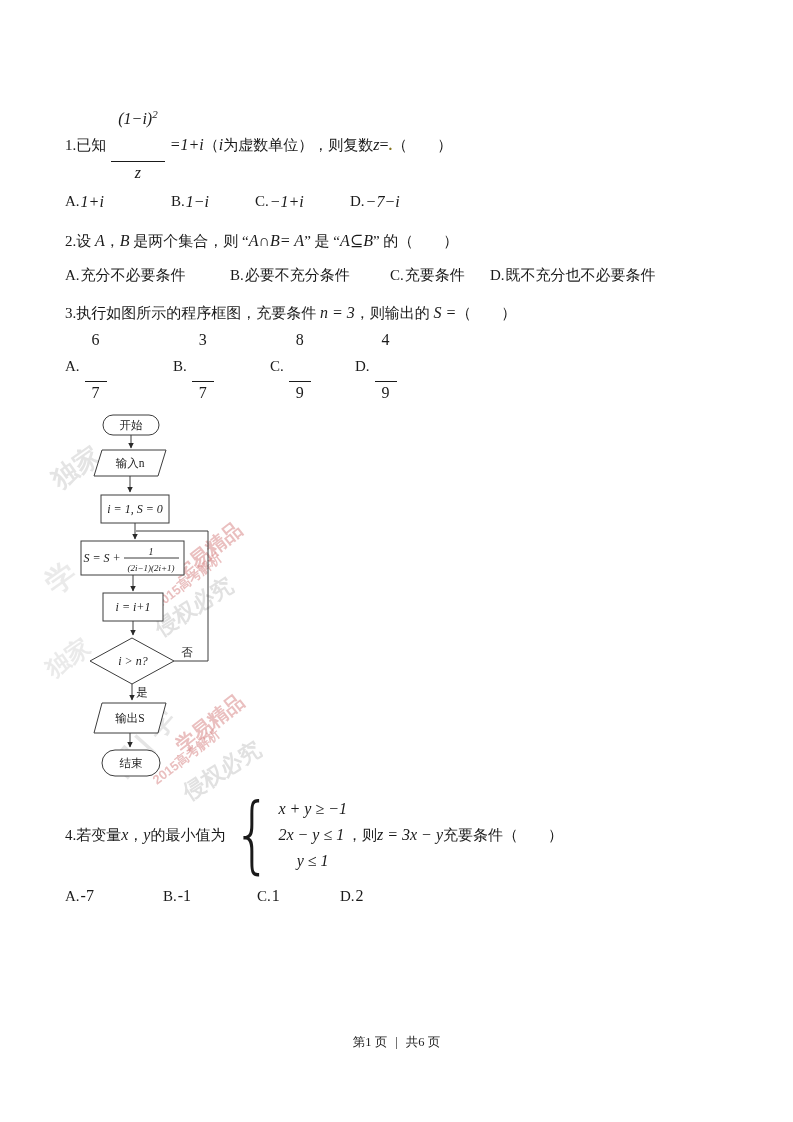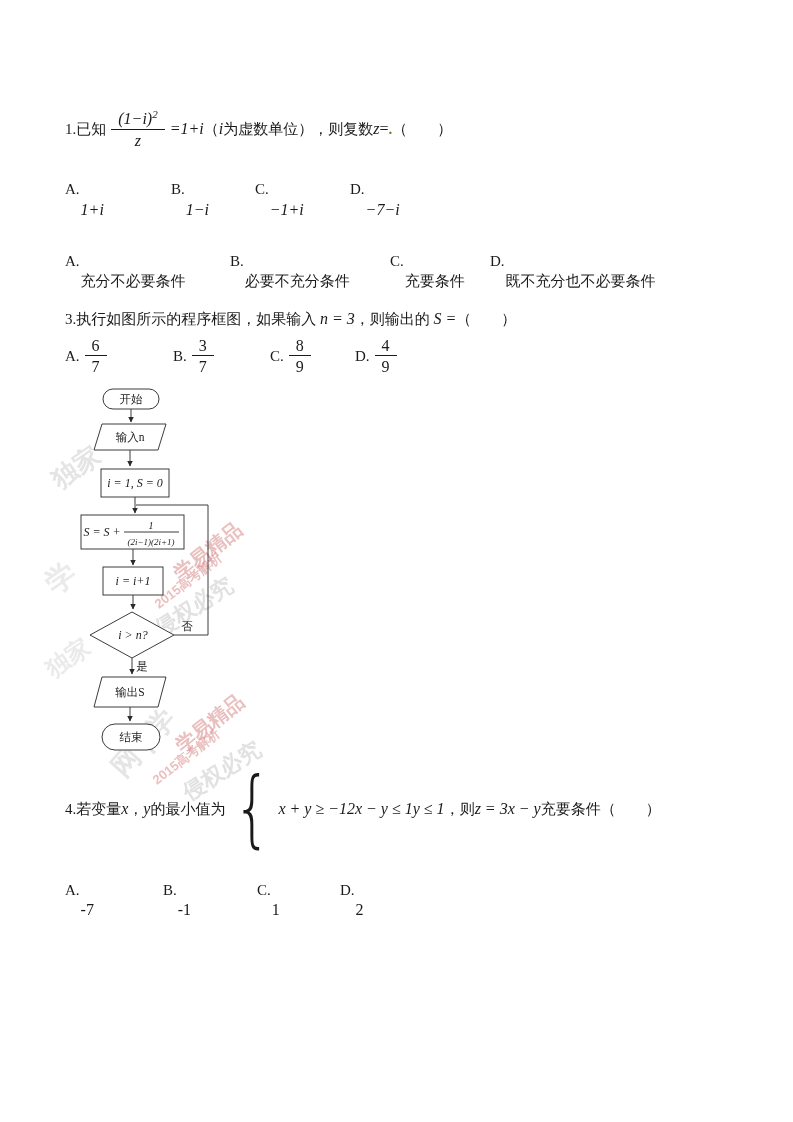--- a/index.html
+++ b/index.html
@@ -26,43 +26,43 @@
     font-size:15.5px;
     font-weight:bold;
     line-height:35px;
   }
   .q{font-size:15px;line-height:1.5;}
   .q-row{display:flex;align-items:center;}
   .m{font-family:"Liberation Serif","DejaVu Serif",serif;font-style:italic;font-size:16px;text-align:center;}
   .mu{font-family:"Liberation Serif","DejaVu Serif",serif;font-style:normal;font-size:16px;}
   .dot-accent{color:#86761f;font-weight:bold;}
   
-  .frac{display:inline-flex;flex-direction:column;align-items:center;vertical-align:middle;margin:0 5px;}
+  .frac{display:inline-flex;flex-direction:column;align-items:center;vertical-align:middle;margin:0 5px;gap:32px;}
   .frac .num{font-size:16px;line-height:1.15;padding:0 7px;text-align:center;}
   .frac .den{border-top:1.3px solid #1a1a1a;align-self:stretch;text-align:center;font-size:16px;line-height:1.25;padding-top:1px;}
   .frac sup{font-size:11px;}
   
   .opts{display:flex;align-items:center;margin-top:13px;font-size:15px;}
   .opt{display:inline-flex;align-items:center;}
-  .opt .val{margin-left:1px;margin-top:40px;}
+  .opt .val{margin-left:1px;}
   .w106{width:106px;} .w84{width:84px;} .w95{width:95px;}
   .w165{width:165px;} .w160{width:160px;} .w100{width:100px;}
   .w108{width:108px;} .w97{width:97px;} .w85{width:85px;}
   .w98{width:98px;} .w94{width:94px;} .w83{width:83px;}
   
   .flowchart-wrap{margin-top:8px;margin-left:10px;position:relative;}
   .fc-line{stroke:#3c3c3c;stroke-width:1;fill:none;}
   .fc-shape{stroke:#3c3c3c;stroke-width:1;fill:#ffffff;}
   .fc-t{font-family:"Liberation Serif","DejaVu Serif",serif;font-size:11.5px;fill:#1a1a1a;text-anchor:middle;}
   .fc-math{font-style:italic;font-size:12px;}
   .fc-small{font-size:9px;font-style:italic;}
   
   .sys-row{display:flex;align-items:center;margin-top:4px;}
   .brace{font-family:"DejaVu Sans",sans-serif;font-size:80px;font-weight:200;line-height:80px;transform:scale(.75,1.05);margin:0 0 0 2px;color:#1a1a1a;}
-  .sys{display:flex;flex-direction:row;font-size:16px;line-height:26px;}
+  .sys{display:flex;flex-direction:column;font-size:16px;line-height:26px;}
   .sys .c-line{font-family:"Liberation Serif","DejaVu Serif",serif;font-style:italic;}
   .sys .c-center{text-align:center;}
   
   .wm{position:absolute;font-weight:bold;pointer-events:none;white-space:nowrap;font-family:"Liberation Sans","DejaVu Sans",sans-serif;}
   .wm-red{color:#d98b8b;}
   .wm-gray{color:#bdbdbd;}
   
   .footer{position:absolute;left:0;right:0;top:1034px;text-align:center;font-size:12.5px;color:#222;}
   .footer span{margin:0 4px;}
 </style>
@@ -114,41 +114,44 @@
     <span class="opt w95">
         <span class="opt-label">C.</span>
         <span class="val m">−1+i</span>
       </span>
     <span class="opt">
         <span class="opt-label">D.</span>
         <span class="val m">−7−i</span>
       </span>
   </div>
 
+  <div class="q" style="margin-top:18px;">
+    <span>2.</span><span>设 </span><span class="m">A</span><span>，</span><span class="m">B</span><span> 是两个集合，则 “</span><span class="m">A∩B= A</span><span>” 是 “</span><span class="m">A⊆B</span><span>” 的（　　）</span>
+  </div>
   <div class="opts">
     <span class="opt w165">
         <span>A.</span>
         <span class="val">充分不必要条件</span>
       </span>
     <span class="opt w160">
         <span>B.</span>
         <span class="val">必要不充分条件</span>
       </span>
     <span class="opt w100">
         <span>C.</span>
         <span class="val">充要条件</span>
       </span>
     <span class="opt">
         <span>D.</span>
         <span class="val">既不充分也不必要条件</span>
       </span>
   </div>
 
   <div class="q" style="margin-top:16px;">
-    <span>3.</span><span>执行如图所示的程序框图，如果输入 </span><span class="m">n = 3</span><span>，则输出的 </span><span class="m">S =</span><span>（　　）</span>
+    <span>3.</span><span>执行如图所示的程序框图，充要条件 </span><span class="m">n = 3</span><span>，则输出的 </span><span class="m">S =</span><span>（　　）</span>
   </div>
   <div class="opts" style="margin-top:6px;">
     <span class="opt w108">
         <span>A.</span>
         <span class="frac">
           <span class="num mu">6</span>
           <span class="den mu">7</span>
         </span>
       </span>
     <span class="opt w97">
@@ -252,14 +255,17 @@
     <span class="opt w83">
         <span>C.</span>
         <span class="val mu">1</span>
       </span>
     <span class="opt">
         <span>D.</span>
         <span class="val mu">2</span>
       </span>
   </div>
 
+  <div class="footer">
+    <span>第1 页</span><span>|</span><span>共6 页</span>
+  </div>
 
 </div>
 
 </body></html>

